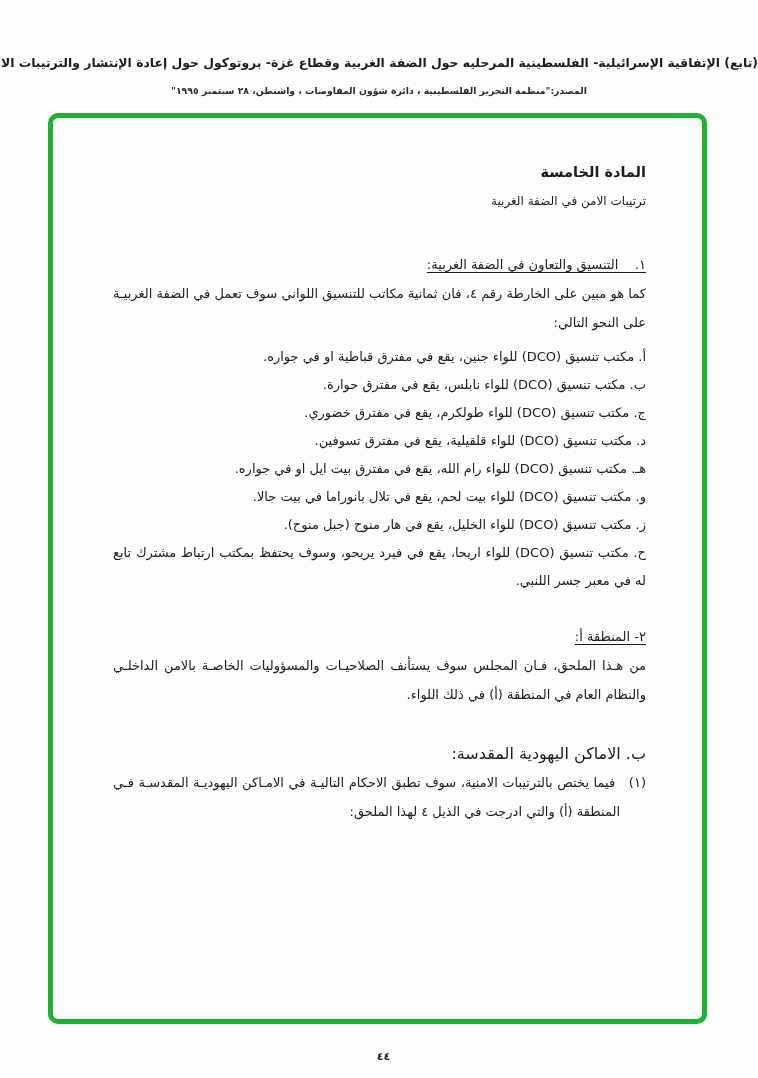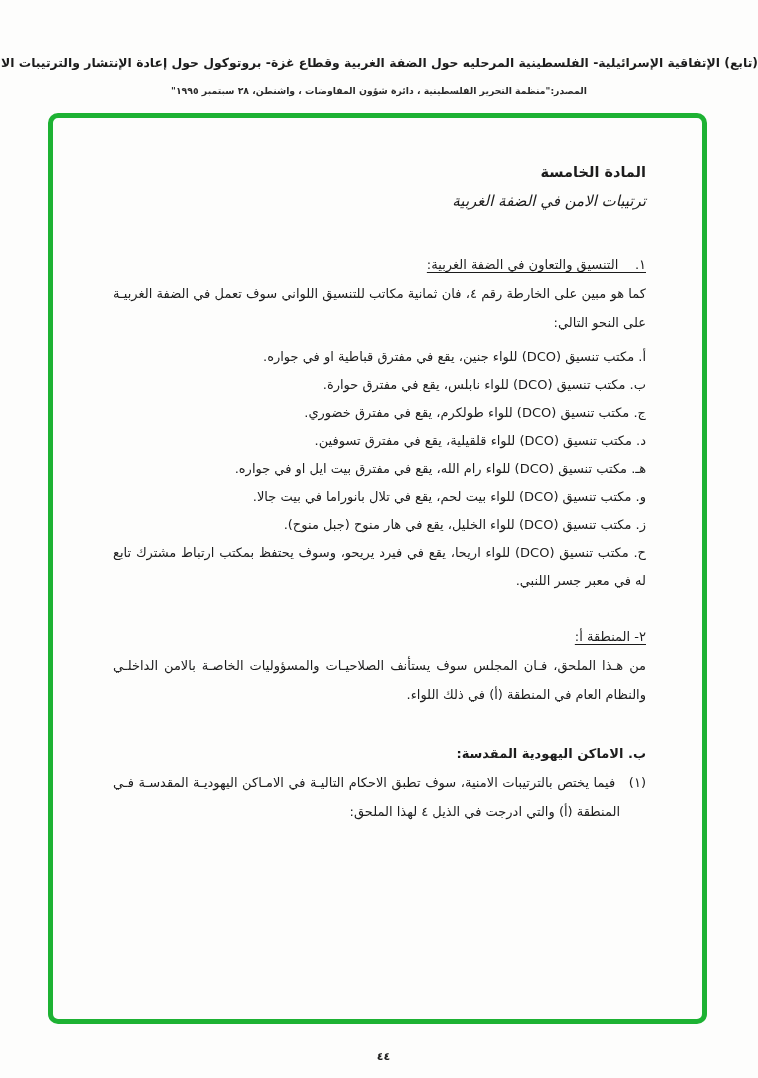--- a/index.html
+++ b/index.html
@@ -57,40 +57,38 @@
     text-align-last: justify;
   }
   .indent { padding-right: 26px; }
   .art-title {
     font-weight: bold;
     font-size: 14.5px;
     line-height: 29px;
     text-align: right;
   }
   .art-subtitle {
-    font-size: 15px;
+    font-size: 12px;
     line-height: 29px;
     text-align: right;
     margin-bottom: 34px;
-    font-style: italic;
   }
   .sec-heading {
     font-size: 13px;
     line-height: 29px;
     text-align: right;
     text-decoration: underline;
     text-underline-offset: 3px;
     white-space: pre-wrap;
     margin-top: 18px;
   }
   .plain-heading {
-    font-size: 13px;
+    font-size: 16px;
     line-height: 29px;
     white-space: pre-wrap;
-    font-weight: bold;
   }
   .offices { margin-top: 6px; }
   .offices .line { line-height: 28px; }
   .block-gap-1 { margin-top: 27px; }
   .block-gap-2 { margin-top: 30px; }
   
   .page-number {
     position: absolute;
     top: 1050px; left: 0; right: 0;
     text-align: center;

